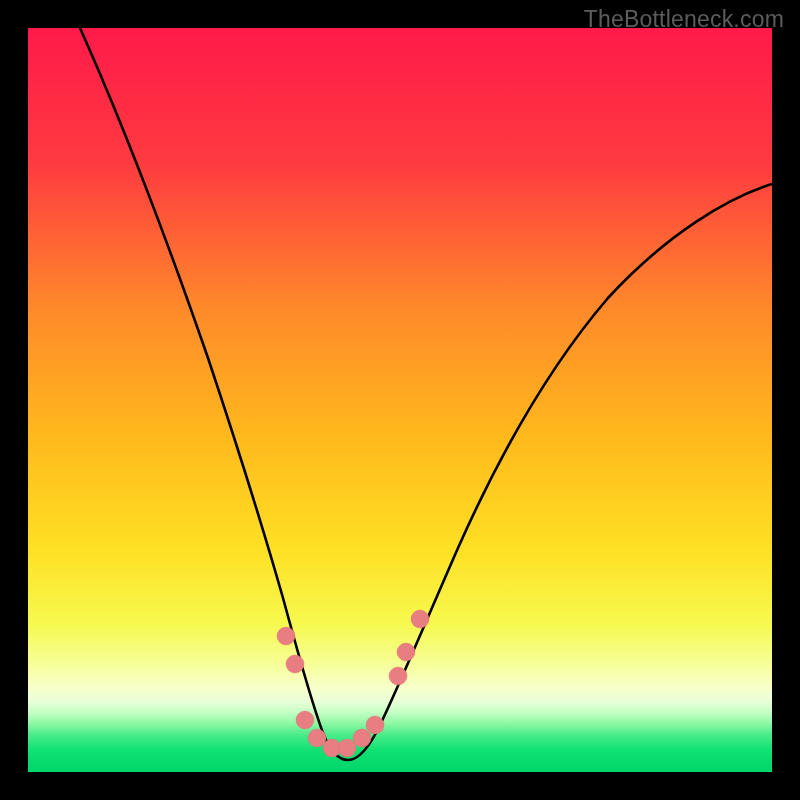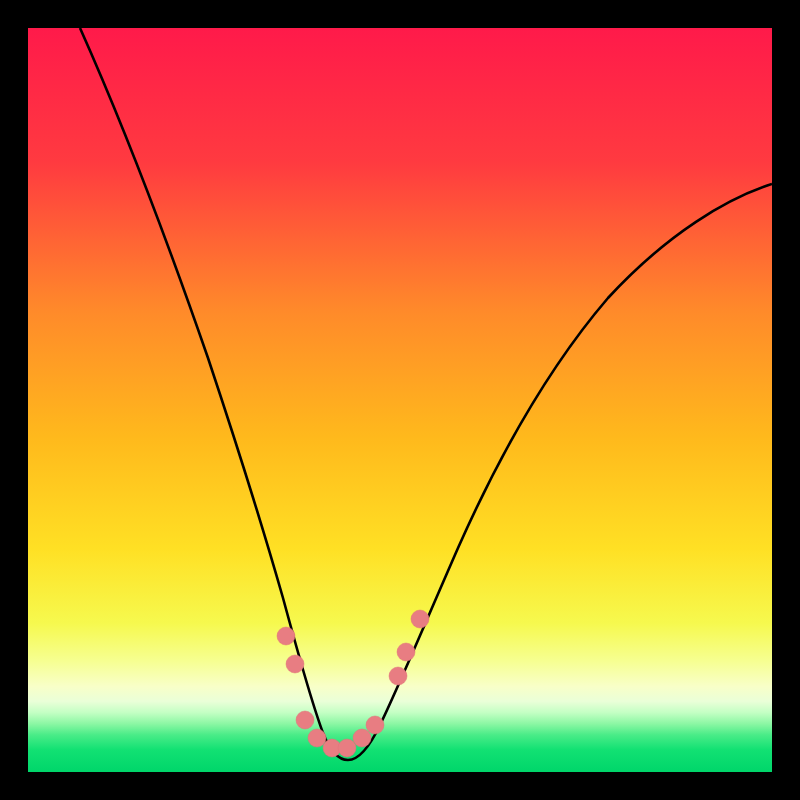--- a/index.html
+++ b/index.html
@@ -94,14 +94,15 @@
         <circle cx="334" cy="710" r="9"></circle>
         <circle cx="347" cy="697" r="9"></circle>
         <circle cx="370" cy="648" r="9"></circle>
         <circle cx="378" cy="624" r="9"></circle>
         <circle cx="392" cy="591" r="9"></circle>
       </g>
     </svg>
 
   </div>
 
+  <div class="watermark">TheBottleneck.com</div>
 
 </div>
 
 </body></html>

